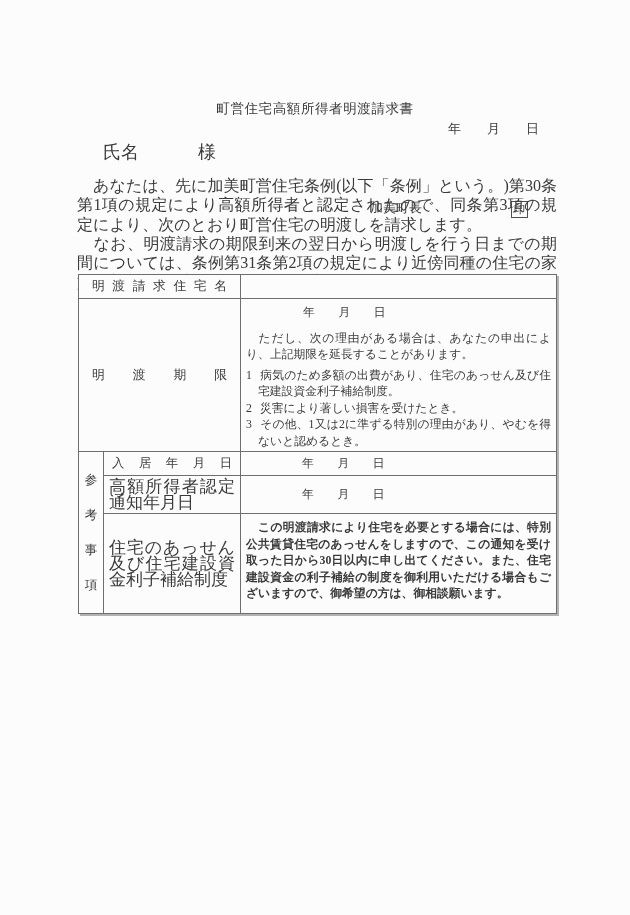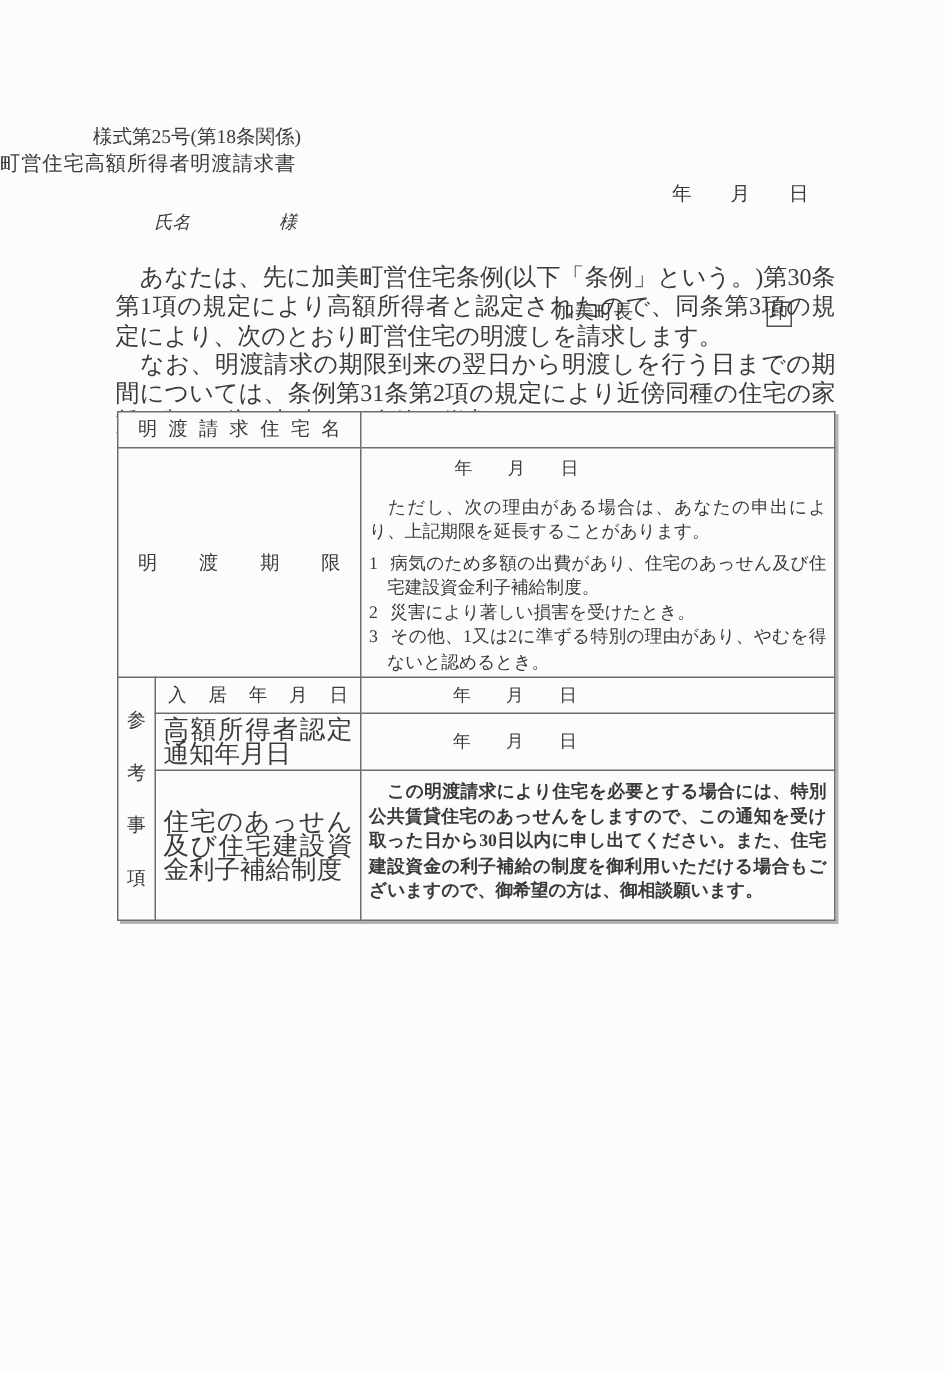--- a/index.html
+++ b/index.html
@@ -9,23 +9,23 @@
     width:630px; height:915px;
     margin:0 auto;
     background:#fcfcfc;
     color:#3a3a3a;
     font-family:"Liberation Serif","DejaVu Serif",serif;
     overflow:hidden;
   }
   .abs { position:absolute; }
 
   .form-number { left:62px; top:82px; font-size:13px; white-space:pre; }
-  .doc-title   { left:0; top:100px; width:100%; font-size:13.5px; letter-spacing:0.6px; }
+  .doc-title   { left:0; top:100px; width:100%; text-align:center; font-size:13.5px; letter-spacing:0.6px; }
   .header-date { left:448px; top:120px; font-size:13px; white-space:pre; }
-  .recipient   { left:103px; top:140px; font-size:12px;font-style:italic; }
+  .recipient   { left:103px; top:140px; font-size:18px; }
   .recipient .honorific { margin-left:59px; }
   .issuer-row  { left:370px; top:155px; font-size:13px; height:18px;margin-top:44px; }
   .seal-box {
     display:inline-block; margin-left:89px;
     width:17px; height:17px; line-height:15px;
     border:1px solid #4f4f4f;
     font-size:11.5px; text-align:center; vertical-align:middle;
   }
 
   .body-text { left:77px; top:176px; width:480px; font-size:16px; line-height:19.3px; text-align:justify; }
@@ -60,21 +60,20 @@
   .note { margin-bottom:4px; }
   .hang { padding-left:12px; text-indent:-12px; }
   .hang .num { display:inline-block; width:14px; text-indent:0; }
   td.para-cell { vertical-align:top; padding:5px 5px 2px 5px; text-align:justify;font-weight:bold; }
 </style>
 </head>
 <body>
 
 <div class="sheet">
 
-  <div class="abs form-number">様式第25号(第18条関係)</div>
 
   <div class="abs doc-title">町営住宅高額所得者明渡請求書</div>
 
   <div class="abs header-date">年　　月　　日</div>
 
   <div class="abs recipient">
     <span>氏名</span><span class="honorific">様</span>
   </div>
 
   <div class="abs issuer-row">

